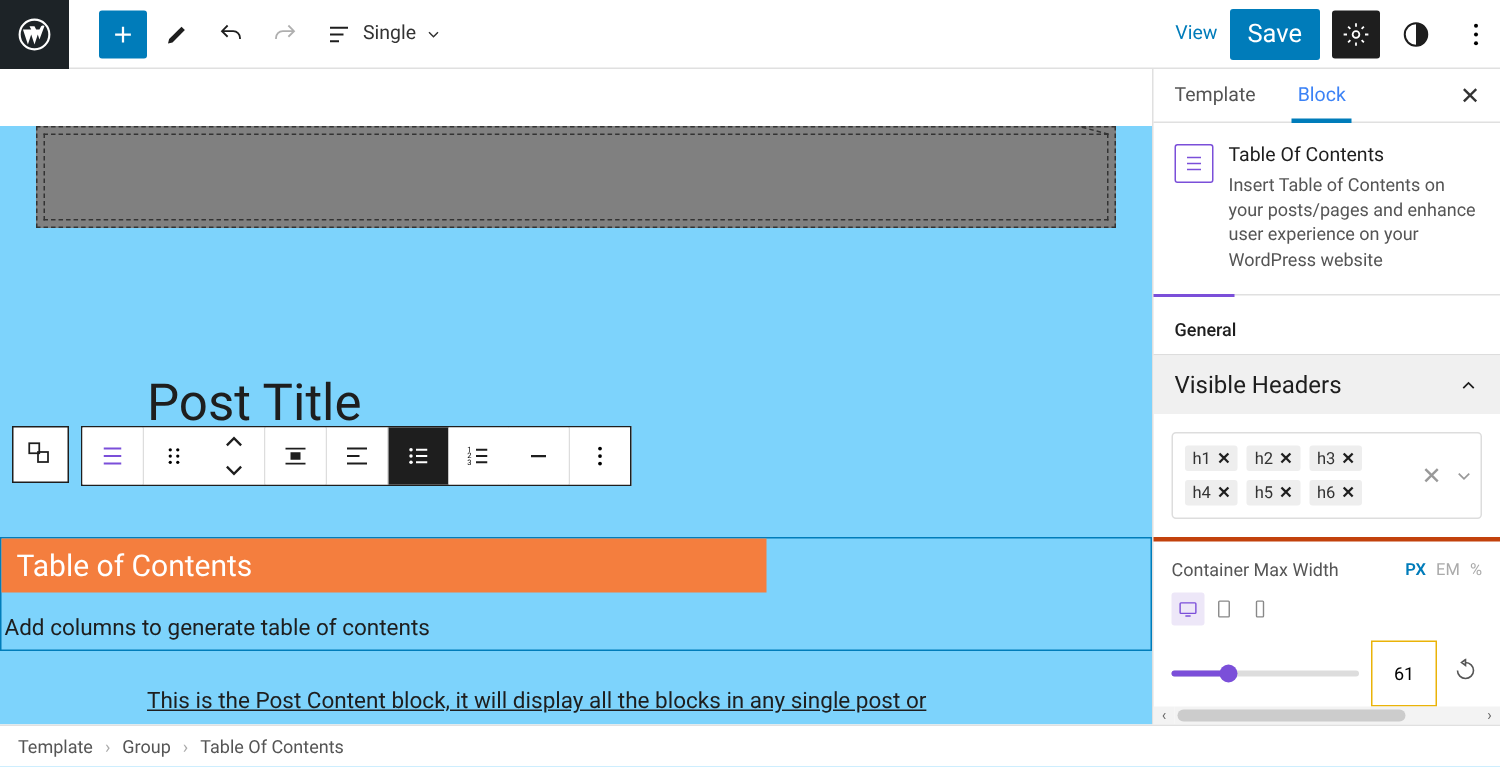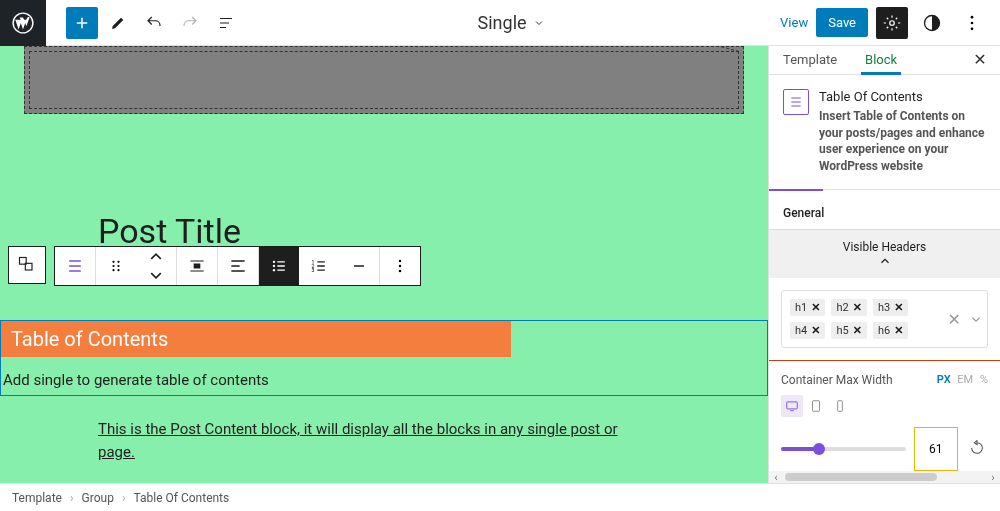--- a/index.html
+++ b/index.html
@@ -6,31 +6,31 @@
 body { width: 1000px; height: 511px; overflow: hidden; background: #fff; position: relative; }
 
 
 .topbar { height: 46px; display: flex; align-items: center; border-bottom: 1px solid #e0e0e0; }
 .wp-logo { width: 46px; height: 46px; background: #1d2327; display: flex; align-items: center; justify-content: center; }
 .wp-logo svg { width: 22px; height: 22px; fill: #fff; }
 .top-tools { display: flex; align-items: center; gap: 4px; padding-left: 20px; }
 .tool-btn { width: 32px; height: 32px; border: none; background: transparent; display: flex; align-items: center; justify-content: center; cursor: pointer; border-radius: 2px; color: #1e1e1e; }
 .tool-btn.primary { background: #007cba; color: #fff; }
 .tool-btn svg { width: 18px; height: 18px; }
-.top-center { flex: 1; display: flex; justify-content: center; align-items: center; gap: 6px; font-size: 18px; color: #333; }
-.top-right { display: flex; align-items: center; gap: 8px; padding-right: 12px; }
+.top-center { flex: 1; display: flex; justify-content: flex-start; align-items: center; gap: 6px; font-size: 13px; color: #333; }
+.top-right { display: flex; align-items: center; gap: 8px; }
 .view-link { color: #007cba; font-size: 13px; background: none; border: none; cursor: pointer; }
-.save-btn { background: #007cba; color: #fff; border: none; padding: 7px 12px; font-size: 13px; border-radius: 2px; cursor: pointer; }
+.save-btn { background: #007cba; color: #fff; border: none; padding: 7px 12px; font-size: 17px; border-radius: 2px; cursor: pointer; }
 .settings-btn { width: 32px; height: 32px; background: #1e1e1e; color: #fff; border: none; display: flex; align-items: center; justify-content: center; cursor: pointer; border-radius: 2px;}
 .icon-btn { width: 32px; height: 32px; background: transparent; border: none; display: flex; align-items: center; justify-content: center; cursor: pointer; color: #1e1e1e; }
 
 .main { display: flex; height: calc(100% - 46px - 28px); }
 
 
-.canvas { flex: 1; overflow: hidden; position: relative; background: #86efac; }
+.canvas { flex: 1; overflow: hidden; position: relative; background: #7dd3fc; margin-top: 38px; }
 .featured-area { margin: 0 24px 40px 24px; height: 68px; background: #808080; border: 1px dashed #333; position: relative; }
 .featured-area::before { content: ""; position: absolute; left: 0; top: 0; right: 0; bottom: 0; border: 1px dashed #333; margin: 4px; }
 .featured-area .diag { position: absolute; right: 4px; top: 4px; width: 200px; height: 60px; border-top: 1px dashed #333; transform: rotate(15deg); transform-origin: top right; }
 
 .post-title { margin-left: 98px; font-size: 34px; font-weight: 400; color: #1e1e1e; position: absolute; top: 165px; }
 
 .block-toolbar { display: flex; border: 1px solid #1e1e1e; height: 40px; margin: 20px 0 0 6px; position: absolute; top: 180px; background: #fff; z-index: 5;}
 .bt-group { display: flex; border-right: 1px solid #ddd; }
 .bt-group:last-child { border-right: none; }
 .bt-btn { width: 40px; height: 38px; border: none; background: #fff; display: flex; align-items: center; justify-content: center; cursor: pointer; color: #1e1e1e; }
@@ -43,33 +43,33 @@
 .toc-header { background: #f47e3e; color: #fff; padding: 6px 10px; font-size: 20px; display:inline-block; min-width: 510px;}
 .toc-body { padding: 14px 2px 6px 2px; font-size: 15px; color: #1e1e1e; }
 
 .content-text { margin: 22px 24px 0 98px; font-size: 15px; color: #1e1e1e; line-height: 1.55; max-width: 550px;}
 .content-text p { margin-bottom: 18px; text-decoration: underline;}
 
 
 .sidebar { width: 232px; border-left: 1px solid #e0e0e0; background: #fff; display: flex; flex-direction: column; position:relative;}
 .sb-tabs { display: flex; border-bottom: 1px solid #e0e0e0; height: 44px; align-items: stretch; }
 .sb-tab { background: none; border: none; padding: 0 14px; font-size: 13px; color: #555; cursor: pointer; position: relative; }
-.sb-tab.active { color: #15803d; }
+.sb-tab.active { color: #3b82f6; }
 .sb-tab.active::after { content: ""; position: absolute; bottom: -1px; left: 10px; right: 10px; height: 3px; background: #007cba; }
 .sb-close { margin-left: auto; background: none; border: none; width: 40px; cursor: pointer; color: #333; font-size: 16px;}
 .block-info { display: flex; gap: 10px; padding: 14px; border-bottom: 1px solid #e0e0e0; }
 .block-icon { width: 26px; height: 26px; border: 1px solid #7b4fd9; display: flex; align-items: center; justify-content: center; color: #7b4fd9; flex-shrink: 0; border-radius:2px;}
 .block-info-text .title { font-size: 13px; color: #1e1e1e; margin-bottom: 4px; }
-.block-info-text .desc { font-size: 12px; color: #555; line-height: 1.4; font-weight: bold; }
+.block-info-text .desc { font-size: 12px; color: #555; line-height: 1.4; }
 .sub-tabs { display: flex; border-bottom: 1px solid #ddd; height: 40px; }
 .sub-tabs::before { content:""; position:absolute; left:0; width:54px; height:2px; background:#7b4fd9; margin-top:-1px;}
 .sub-tab { flex: 0 0 auto; background: none; border: none; padding: 16px 14px; font-size: 12px; color: #555; cursor: pointer; }
 .sub-tab.active { font-weight: 500; color: #1e1e1e;}
-.panel-head { background: #f0f0f0; padding: 10px 14px; font-size: 12px; color: #1e1e1e; display: flex; justify-content: space-between; align-items: center; cursor: pointer; flex-direction: column; }
-.panel-body { padding: 12px 12px; border-bottom: 1px solid #c2410c; }
+.panel-head { background: #f0f0f0; padding: 10px 14px; font-size: 16px; color: #1e1e1e; display: flex; justify-content: space-between; align-items: center; cursor: pointer; }
+.panel-body { padding: 12px 12px; border-bottom: 3px solid #c2410c; }
 .tag-box { border: 1px solid #ddd; border-radius: 3px; padding: 8px; display: flex; flex-wrap: wrap; gap: 6px; position: relative;}
 .tag-box-right { position:absolute; right:4px; top:50%; transform:translateY(-50%); display:flex; align-items:center; gap:8px; color:#999;}
 .tag-box-inner { display:flex; flex-wrap:wrap; gap:6px; max-width:120px;}
 .tag { background: #eee; border-radius: 2px; padding: 2px 5px; font-size: 11px; display: flex; align-items: center; gap: 4px; color: #333;}
 .tag .x { font-weight: bold; cursor: pointer; color: #1e1e1e;}
 .label { font-size: 12px; color: #555; margin-bottom: 8px; display: block; }
 .units { float: right; font-size: 11px; }
 .units span { margin-left: 4px; color: #aaa; }
 .units .active { color: #007cba; font-weight: 600;}
 .device-row { display: flex; gap: 2px; margin-bottom: 10px; }
@@ -249,21 +249,21 @@
               <circle cx="12" cy="6" r="1.5"></circle>
               <circle cx="12" cy="12" r="1.5"></circle>
               <circle cx="12" cy="18" r="1.5"></circle>
             </svg>
           </button>
       </div>
     </div>
 
     <div class="toc-block">
       <div class="toc-header">Table of Contents</div>
-      <div class="toc-body">Add single to generate table of contents</div>
+      <div class="toc-body">Add columns to generate table of contents</div>
     </div>
 
     <div class="content-text">
       <p>This is the Post Content block, it will display all the blocks in any single post or page.</p>
       <p>That might be a simple arrangement like consecutive paragraphs in a blog post, or a more elaborate composition that includes image galleries, videos, tables, columns, and any other block types.</p>
 
     </div>
   </div>
 
   <div class="sidebar">

